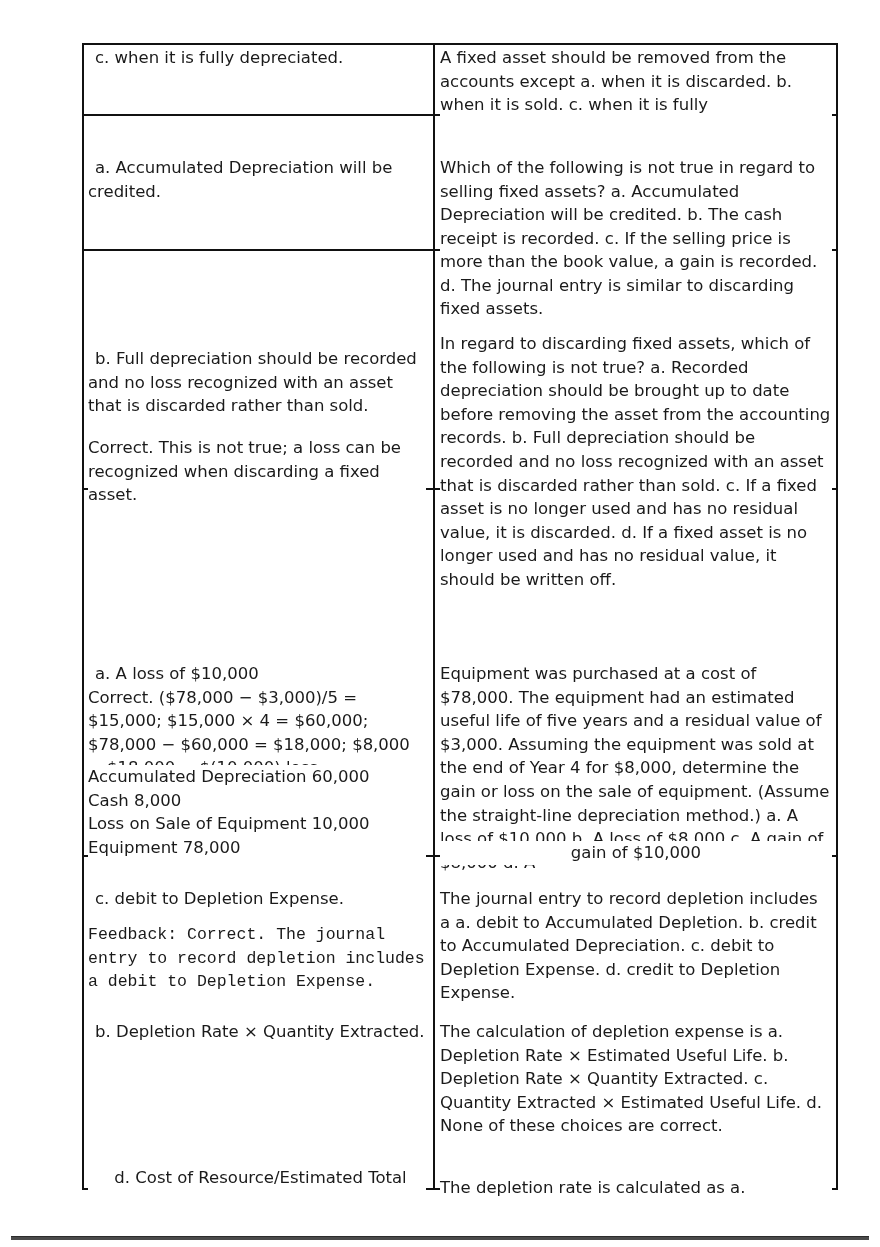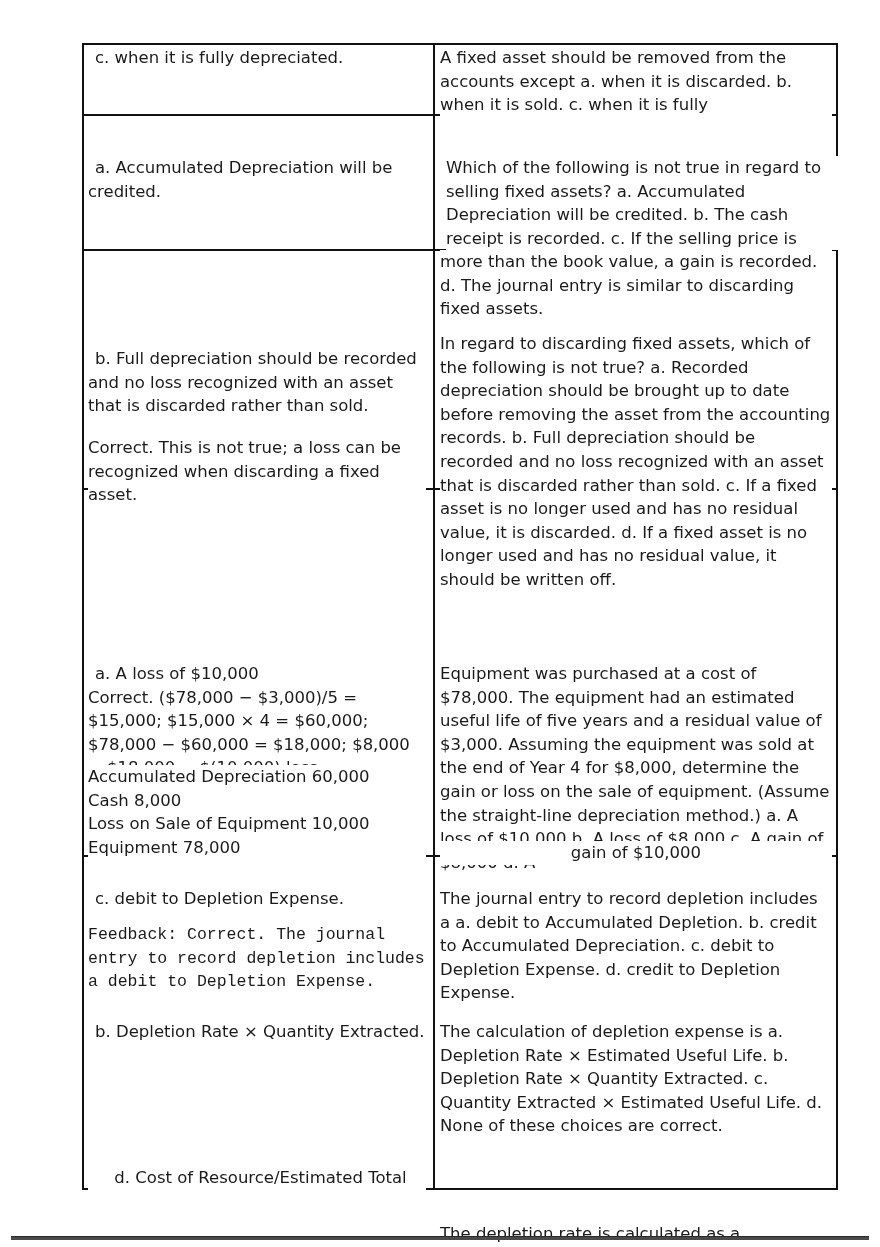--- a/index.html
+++ b/index.html
@@ -85,21 +85,21 @@
   <div class="rule-h" style="top:855px;"></div>
   <div class="rule-h" style="top:1188px;"></div>
 
   <div class="blk col-l indent" style="top:46px;">c. when it is fully depreciated.</div>
 
   <div class="blk col-r" style="top:46px;">A fixed asset should be removed from the accounts except a. when it is discarded. b. when it is sold. c. when it is fully</div>
 
 
   <div class="blk col-l indent" style="top:156px;">a. Accumulated Depreciation will be credited.</div>
 
-  <div class="blk col-r" style="top:156px;margin-left:6px;">Which of the following is not true in regard to selling fixed assets? a. Accumulated Depreciation will be credited. b. The cash receipt is recorded. c. If the selling price is</div>
+  <div class="blk col-r" style="top:156px;">Which of the following is not true in regard to selling fixed assets? a. Accumulated Depreciation will be credited. b. The cash receipt is recorded. c. If the selling price is</div>
 
   <div class="blk col-r" style="top:250px;">more than the book value, a gain is recorded. d. The journal entry is similar to discarding fixed assets.</div>
 
   <div class="blk col-l indent" style="top:338px;margin-top:9px;">b. Full depreciation should be recorded and no loss recognized with an asset that is discarded rather than sold.</div>
 
   <div class="blk col-l" style="top:436px;">Correct. This is not true; a loss can be recognized when discarding a fixed asset.</div>
 
   <div class="blk col-r" style="top:332px;">In regard to discarding fixed assets, which of the following is not true? a. Recorded depreciation should be brought up to date before removing the asset from the accounting records. b. Full depreciation should be recorded and no loss recognized with an asset that is discarded rather than sold. c. If a fixed asset is no longer used and has no residual value, it is discarded. d. If a fixed asset is no longer used and has no residual value, it should be written off.</div>
 
   <div class="blk col-l indent" style="top:662px;">a. A loss of $10,000
@@ -120,17 +120,17 @@
 
   <div class="blk col-r" style="top:887px;">The journal entry to record depletion includes a a. debit to Accumulated Depletion. b. credit to Accumulated Depreciation. c. debit to Depletion Expense. d. credit to Depletion Expense.</div>
 
   <div class="blk col-l indent" style="top:1020px;">b. Depletion Rate × Quantity Extracted.</div>
 
 
   <div class="blk col-r" style="top:1020px;">The calculation of depletion expense is a. Depletion Rate × Estimated Useful Life. b. Depletion Rate × Quantity Extracted. c. Quantity Extracted × Estimated Useful Life. d. None of these choices are correct.</div>
 
   <div class="blk col-l indent" style="top:1166px;text-align:center;">d. Cost of Resource/Estimated Total</div>
 
-  <div class="blk col-r" style="top:1222px;">The depletion rate is calculated as a.</div>
+  <div class="blk col-r" style="top:1176px;">The depletion rate is calculated as a.</div>
 
   <div id="page-rule"></div>
 
 </div>
 
 </body></html>

